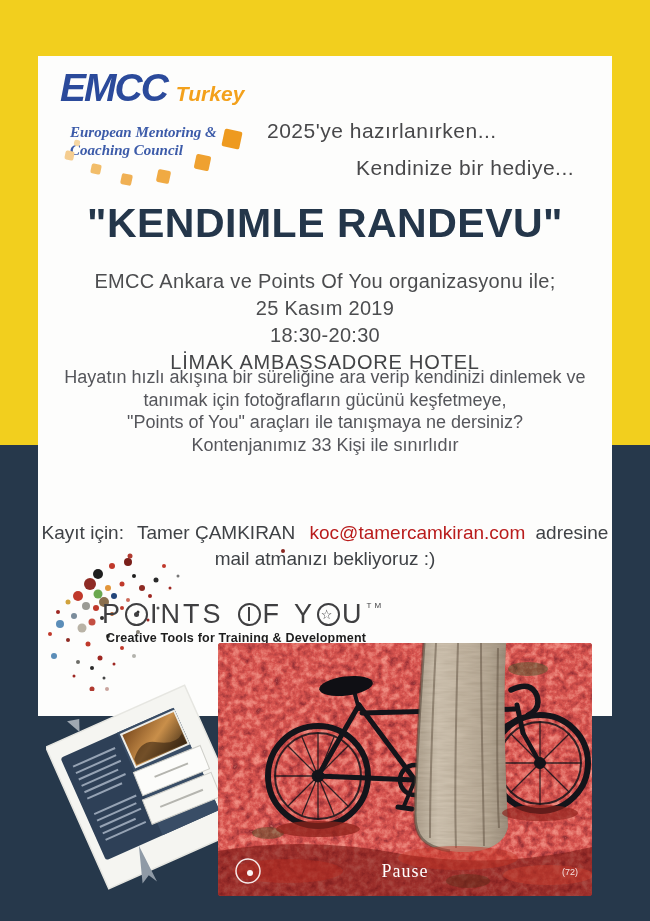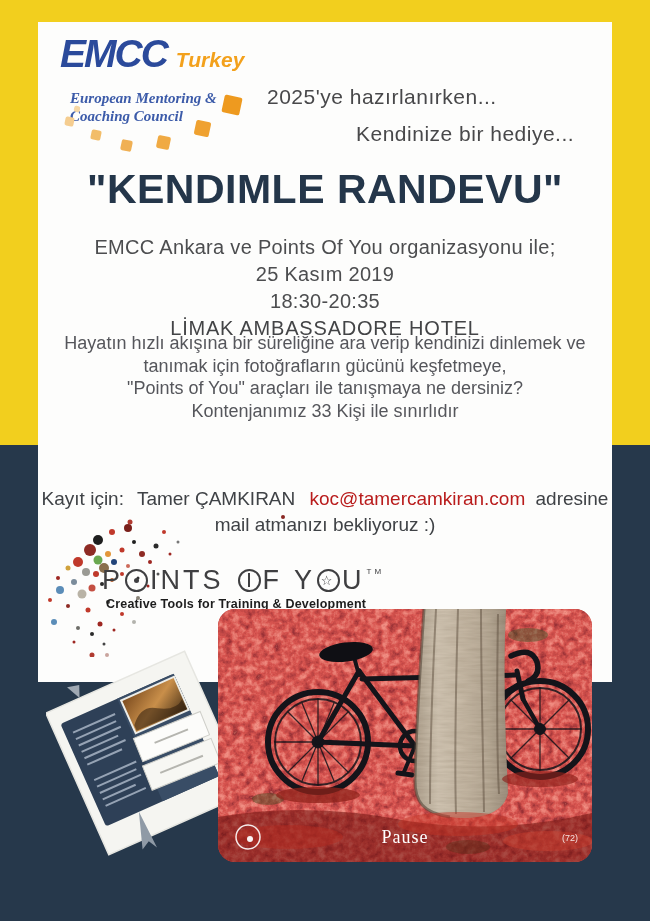--- a/index.html
+++ b/index.html
@@ -1,19 +1,19 @@
 <!DOCTYPE html>
 <html><head>
 <meta charset="utf-8">
 <style>
   html,body{margin:0;padding:0;background:#26384B;}
   .page{position:relative;width:650px;height:921px;overflow:hidden;background:#26384B;
         font-family:"Liberation Sans",sans-serif;}
   .yellow-top{position:absolute;left:0;top:0;width:650px;height:445px;background:#F2CF1E;}
-  .panel{position:absolute;left:38px;top:22px;width:574px;height:660px;background:#FDFDFC;}
+  .panel{position:absolute;left:38px;top:56px;width:574px;height:660px;background:#FDFDFC;}
 
   
   .emcc-logo{position:absolute;left:22px;top:12px;line-height:1;}
   .emcc-name{font-style:italic;font-weight:800;font-size:39px;letter-spacing:-2px;color:#2B4A9B;}
   .emcc-region{font-style:italic;font-weight:700;font-size:21px;color:#F3A11C;margin-left:9px;}
   .emcc-tagline{margin-top:16px;font-style:italic;font-weight:700;font-size:15px;color:#3C5BA9;line-height:18px;margin-left:10px;font-family:Liberation Serif, serif;}
 
   .sq{position:absolute;border-radius:2px;transform:rotate(12deg);}
 
   
@@ -47,21 +47,21 @@
                text-align:center;color:#3F3F41;}
   .poy-sp{width:12px;display:inline-block;}
   .poy-tm{font-size:8px;margin-left:2px;align-self:flex-start;margin-top:2px;color:#3F3F41;}
   .poy-tagline{position:absolute;left:68px;top:575px;font-size:12.5px;font-weight:700;color:#1D1D1D;
                letter-spacing:0.2px;}
 
   .poy-dots{position:absolute;left:0;top:480px;}
 
   .product-photo{position:absolute;left:8px;top:608px;}
 
-  .pause-card{position:absolute;left:180px;top:587px;width:374px;height:253px;border-radius:17px;
+  .pause-card{position:absolute;left:180px;top:587px;width:374px;height:253px;border-radius:3px;
               overflow:hidden;}
 </style>
 </head>
 <body>
 
 <div class="page">
   <div class="yellow-top"></div>
   <div class="panel">
 
     <div class="emcc-logo">
@@ -83,21 +83,21 @@
     </div>
 
     <div class="intro-line" style="left:229px;top:63px;">2025'ye hazırlanırken...</div>
     <div class="intro-line" style="left:318px;top:89px;margin-top:11px;">Kendinize bir hediye...</div>
 
     <div class="title">"KENDIMLE RANDEVU"</div>
 
     <div class="event-block">
       <div>EMCC Ankara ve Points Of You organizasyonu ile;</div>
       <div>25 Kasım 2019</div>
-      <div>18:30-20:35</div>
+      <div>18:30-20:30</div>
       <div class="venue">LİMAK AMBASSADORE HOTEL</div>
     </div>
 
     <div class="desc-block">
       <div>Hayatın hızlı akışına bir süreliğine ara verip kendinizi dinlemek ve</div>
       <div>tanımak için fotoğrafların gücünü keşfetmeye,</div>
       <div>"Points of You" araçları ile tanışmaya ne dersiniz?</div>
       <div>Kontenjanımız 33 Kişi ile sınırlıdır</div>
     </div>
 

